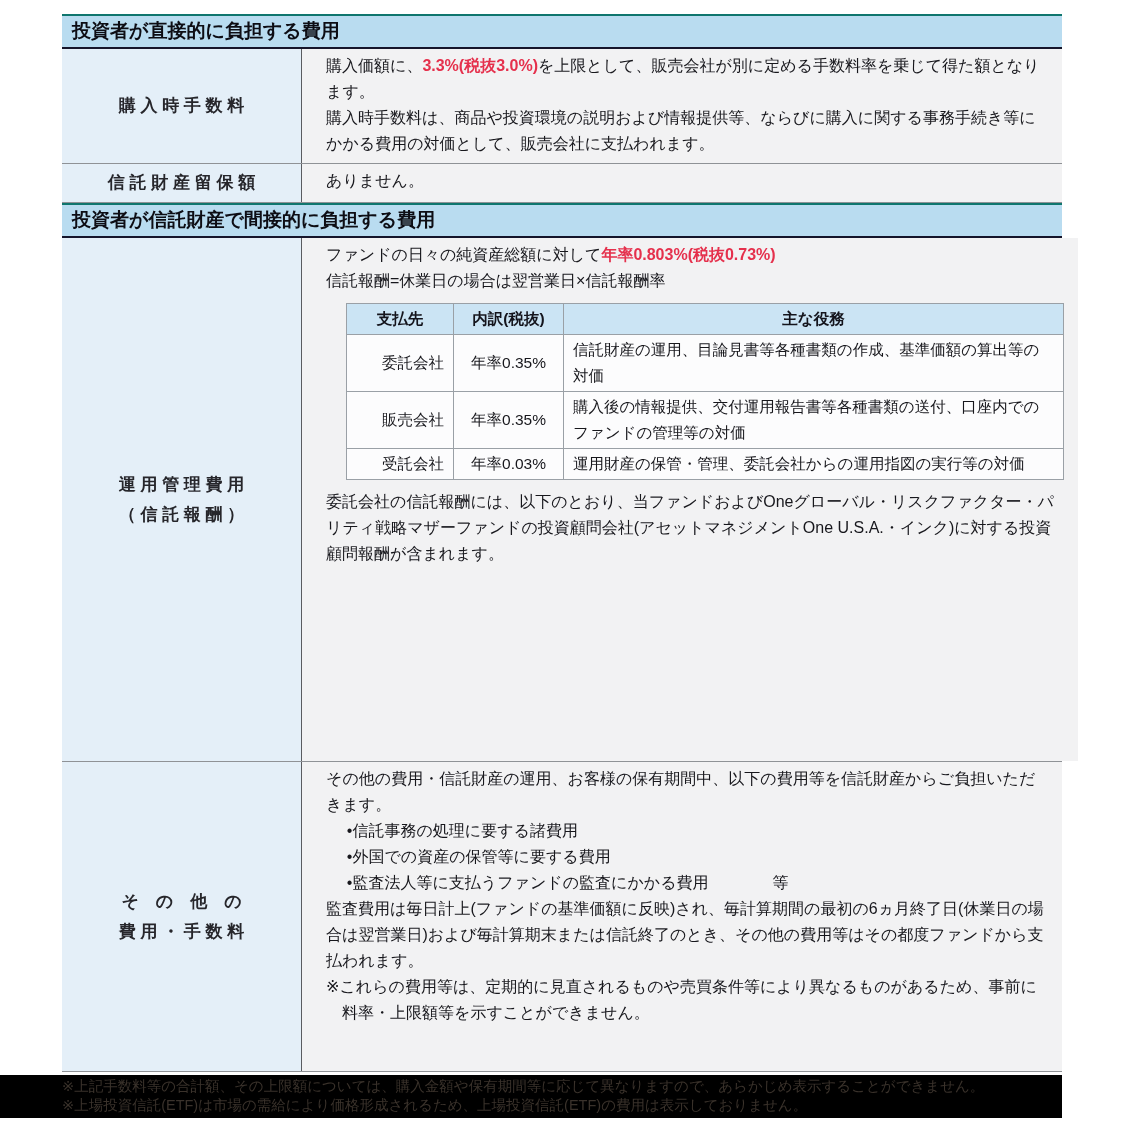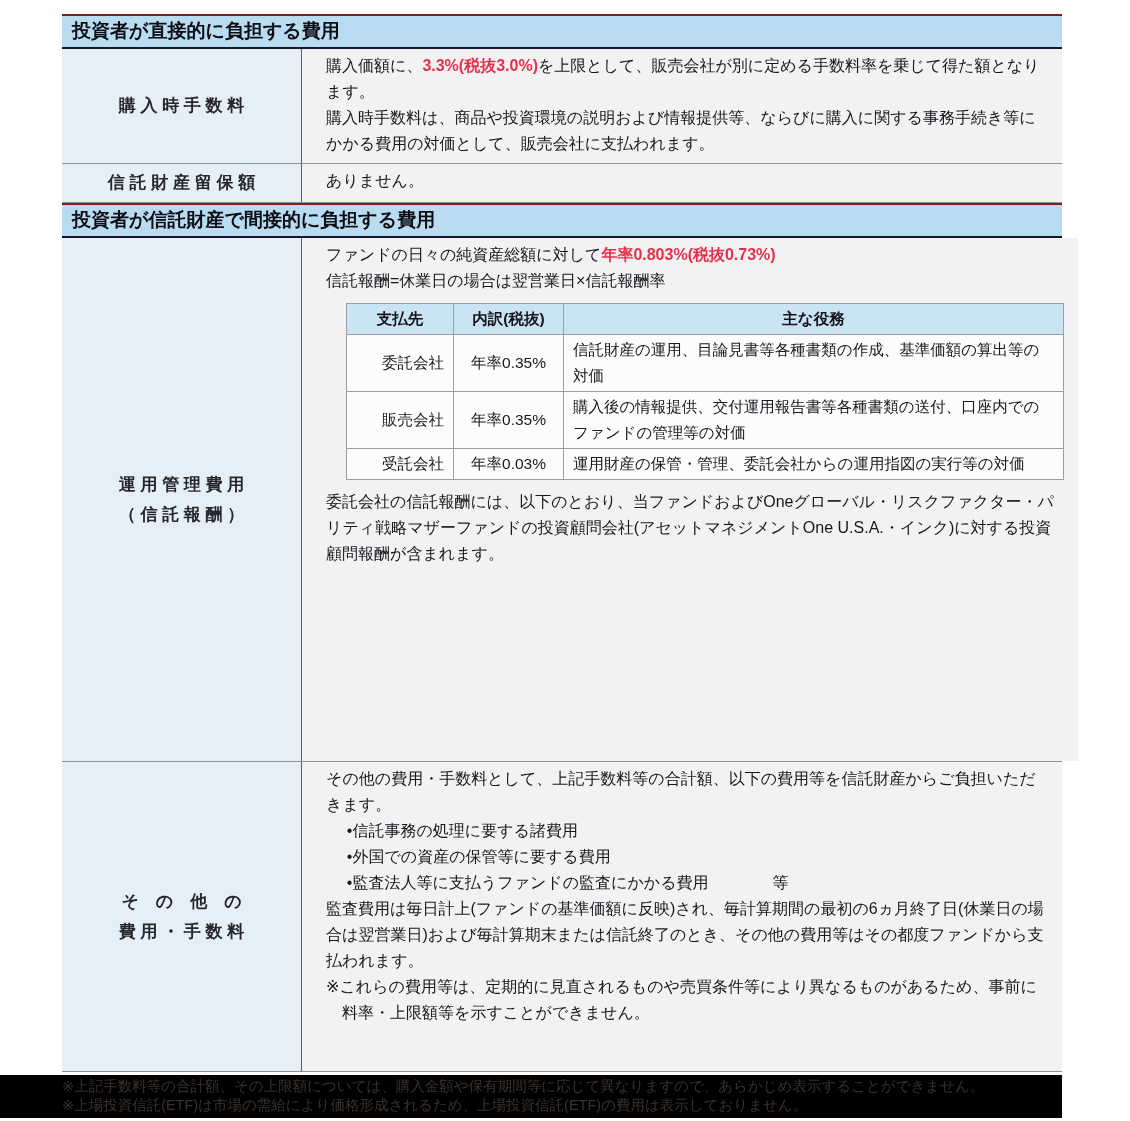--- a/index.html
+++ b/index.html
@@ -13,21 +13,21 @@
     font-family: "Liberation Sans", "DejaVu Sans", sans-serif;
     color: #17171c;
   }
   .doc {
     margin-left: 62px;
     padding-top: 14px;
     width: 1000px;
   }
   .band {
     background: #b9dcf0;
-    border-top: 2px solid #7f1d1d;
+    border-top: 2px solid #0f766e;
     border-bottom: 2px solid #15152b;
     font-weight: bold;
     font-size: 19px;
     color: #0d0d14;
     padding: 3px 10px 4px 10px;
     line-height: 24px;
   }
   .row {
     display: flex;
     border-bottom: 1px solid #8f9296;
@@ -172,21 +172,21 @@
 
       </div>
     </div>
 
     <div class="row minh-r4">
       <div class="labelcell">
         <span>そ　の　他　の</span>
         <span>費 用 ・ 手 数 料</span>
       </div>
       <div class="contentcell">
-        <p>その他の費用・手数料として、上記手数料等の合計額、以下の費用等を信託財産からご負担いただきます。</p>
+        <p>その他の費用・信託財産の運用、お客様の保有期間中、以下の費用等を信託財産からご負担いただきます。</p>
         <p class="bullet">•信託事務の処理に要する諸費用</p>
         <p class="bullet">•外国での資産の保管等に要する費用</p>
         <p class="bullet">•監査法人等に支払うファンドの監査にかかる費用　　　　等</p>
         <p>監査費用は毎日計上(ファンドの基準価額に反映)され、毎計算期間の最初の6ヵ月終了日(休業日の場合は翌営業日)および毎計算期末または信託終了のとき、その他の費用等はその都度ファンドから支払われます。</p>
         <p class="hang">※これらの費用等は、定期的に見直されるものや売買条件等により異なるものがあるため、事前に料率・上限額等を示すことができません。</p>
       </div>
     </div>
   </div>
 
   <div class="footnotes">

